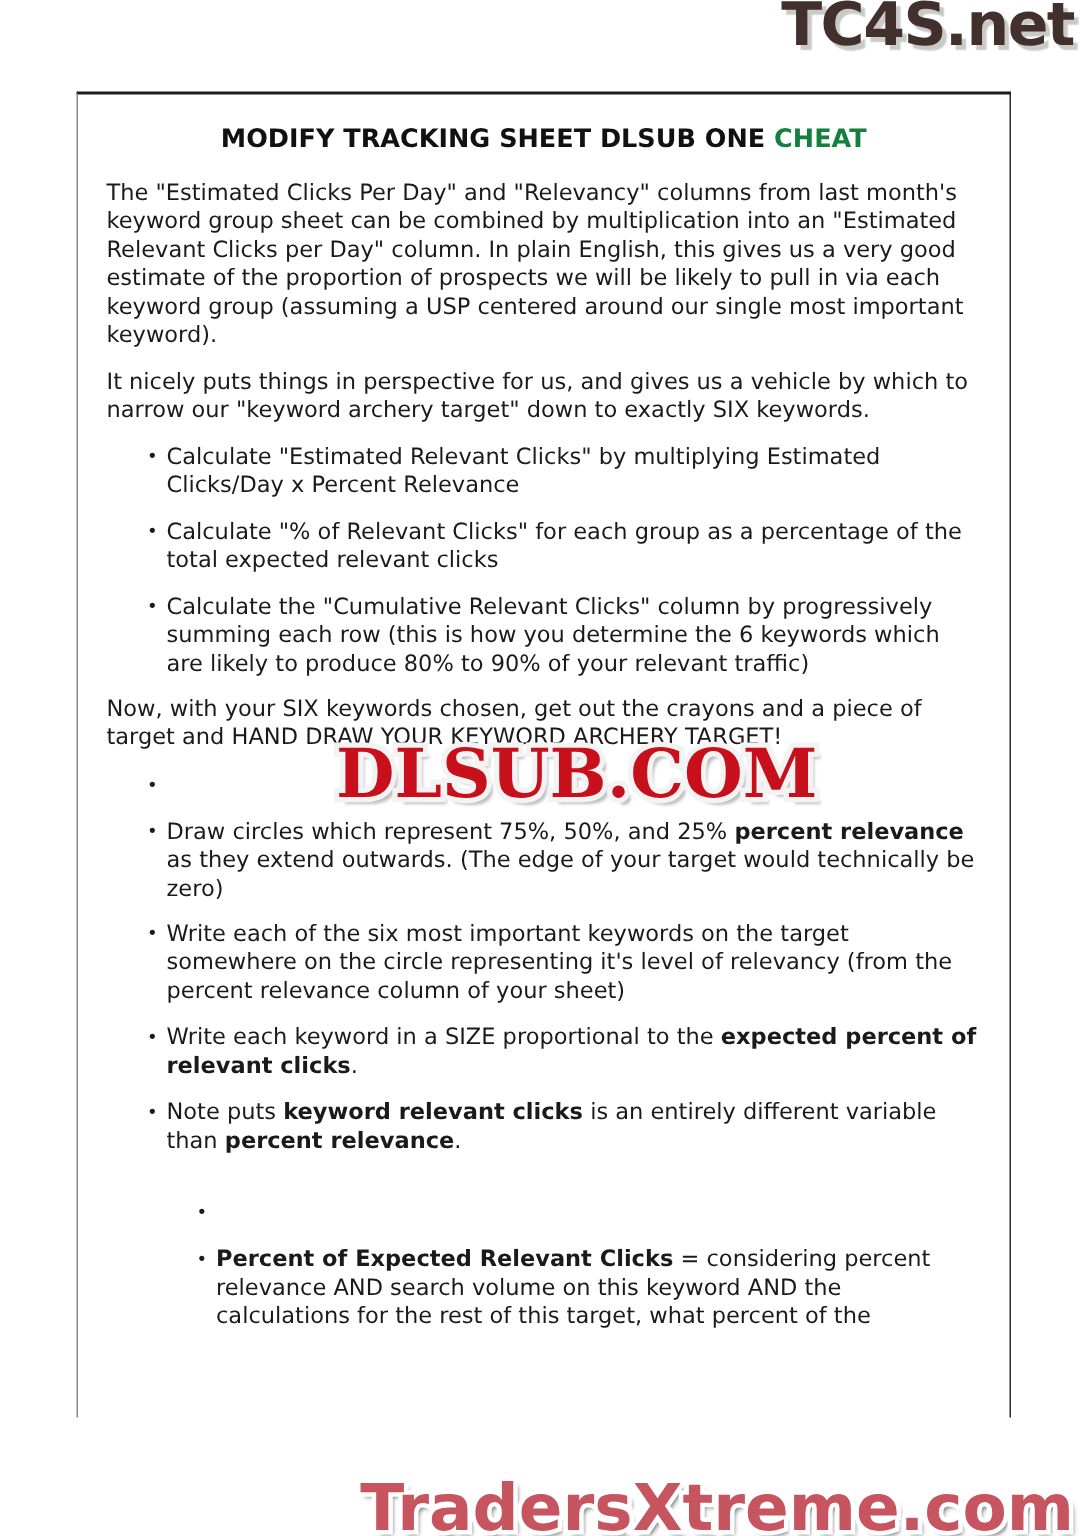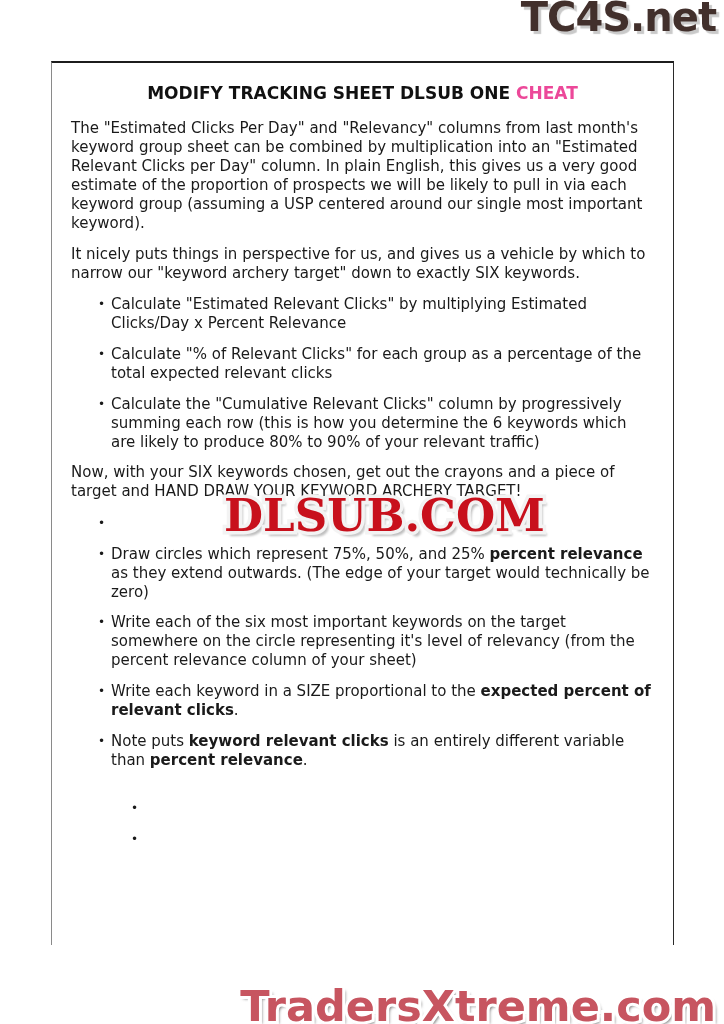--- a/index.html
+++ b/index.html
@@ -31,21 +31,21 @@
     border-left:1px solid #8a8a8a;
     border-right:1px solid #2a2a2a;
     padding:20px 19px 0 19px;
     overflow:hidden;
     background:#ffffff;
   }
   .title {
     font-size:17px; font-weight:bold; text-align:center;
     color:#111111; margin:0 0 16px 0; line-height:20px;
   }
-  .title .red { color:#ec4899; }
+  .title .red { color:#15803d; }
   .doc p {
     margin:0 0 12px 0; font-size:15px; line-height:19px;
   }
   .li {
     display:flex; margin:0 0 12px 0; padding-left:27px;
     font-size:15px; line-height:19px;
   }
   .li .dot { flex:none; width:13px; font-size:12px; line-height:19px; }
   .li.gap-md { margin-bottom:11px; }
   .li.gap-lg { margin-bottom:29px; }
@@ -129,20 +129,21 @@
       <span class="li-text"><span>Note puts </span><b>keyword relevant clicks</b><span> is an entirely different variable than </span><b>percent relevance</b><span>.</span></span>
     </div>
   </div>
 
   <div class="list">
     <div class="li nested">
       <span class="dot">•</span>
     </div>
     <div class="li nested">
       <span class="dot">•</span>
+      <span class="li-text"><b>Percent of Expected Relevant Clicks</b><span> = considering percent relevance AND search volume on this keyword AND the calculations for the rest of this target, what percent of the</span></span>
     </div>
   </div>
 
 </div>
 
 <div class="watermark">
   <span class="layer wm-shadow">DLSUB.COM</span>
   <span class="layer wm-outline">DLSUB.COM</span>
   <span class="wm-fill">DLSUB.COM</span>
 </div>

